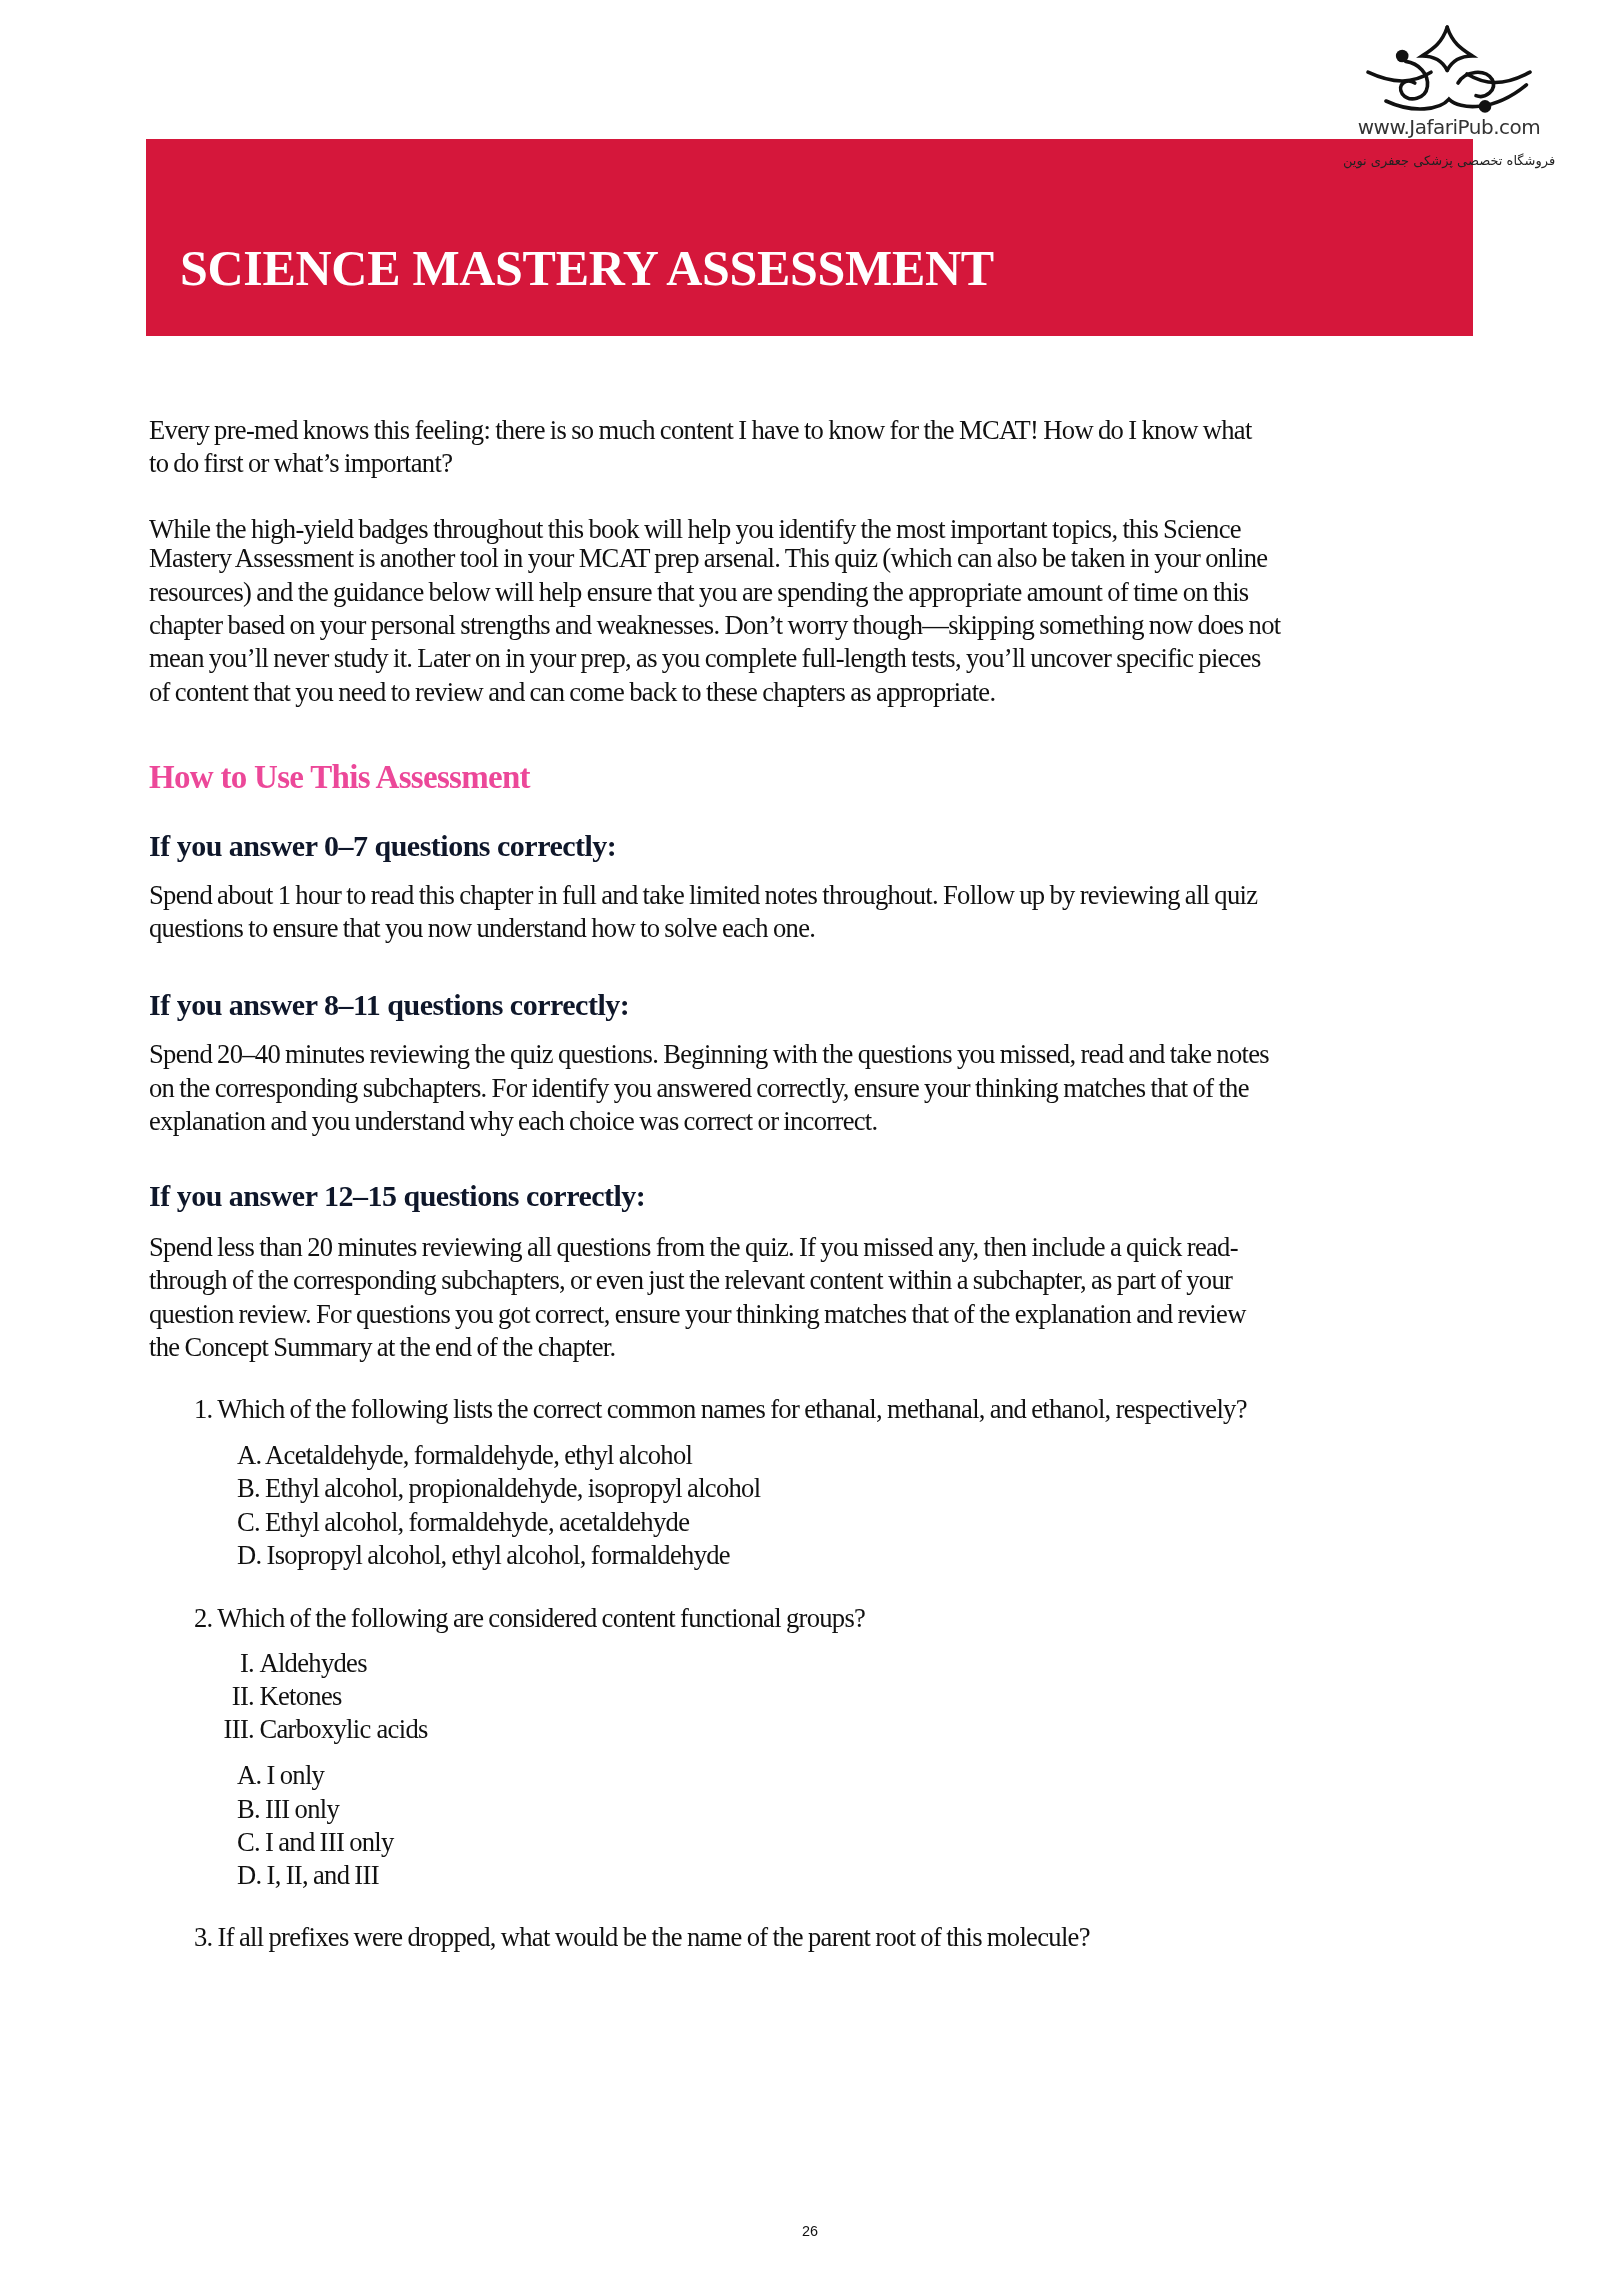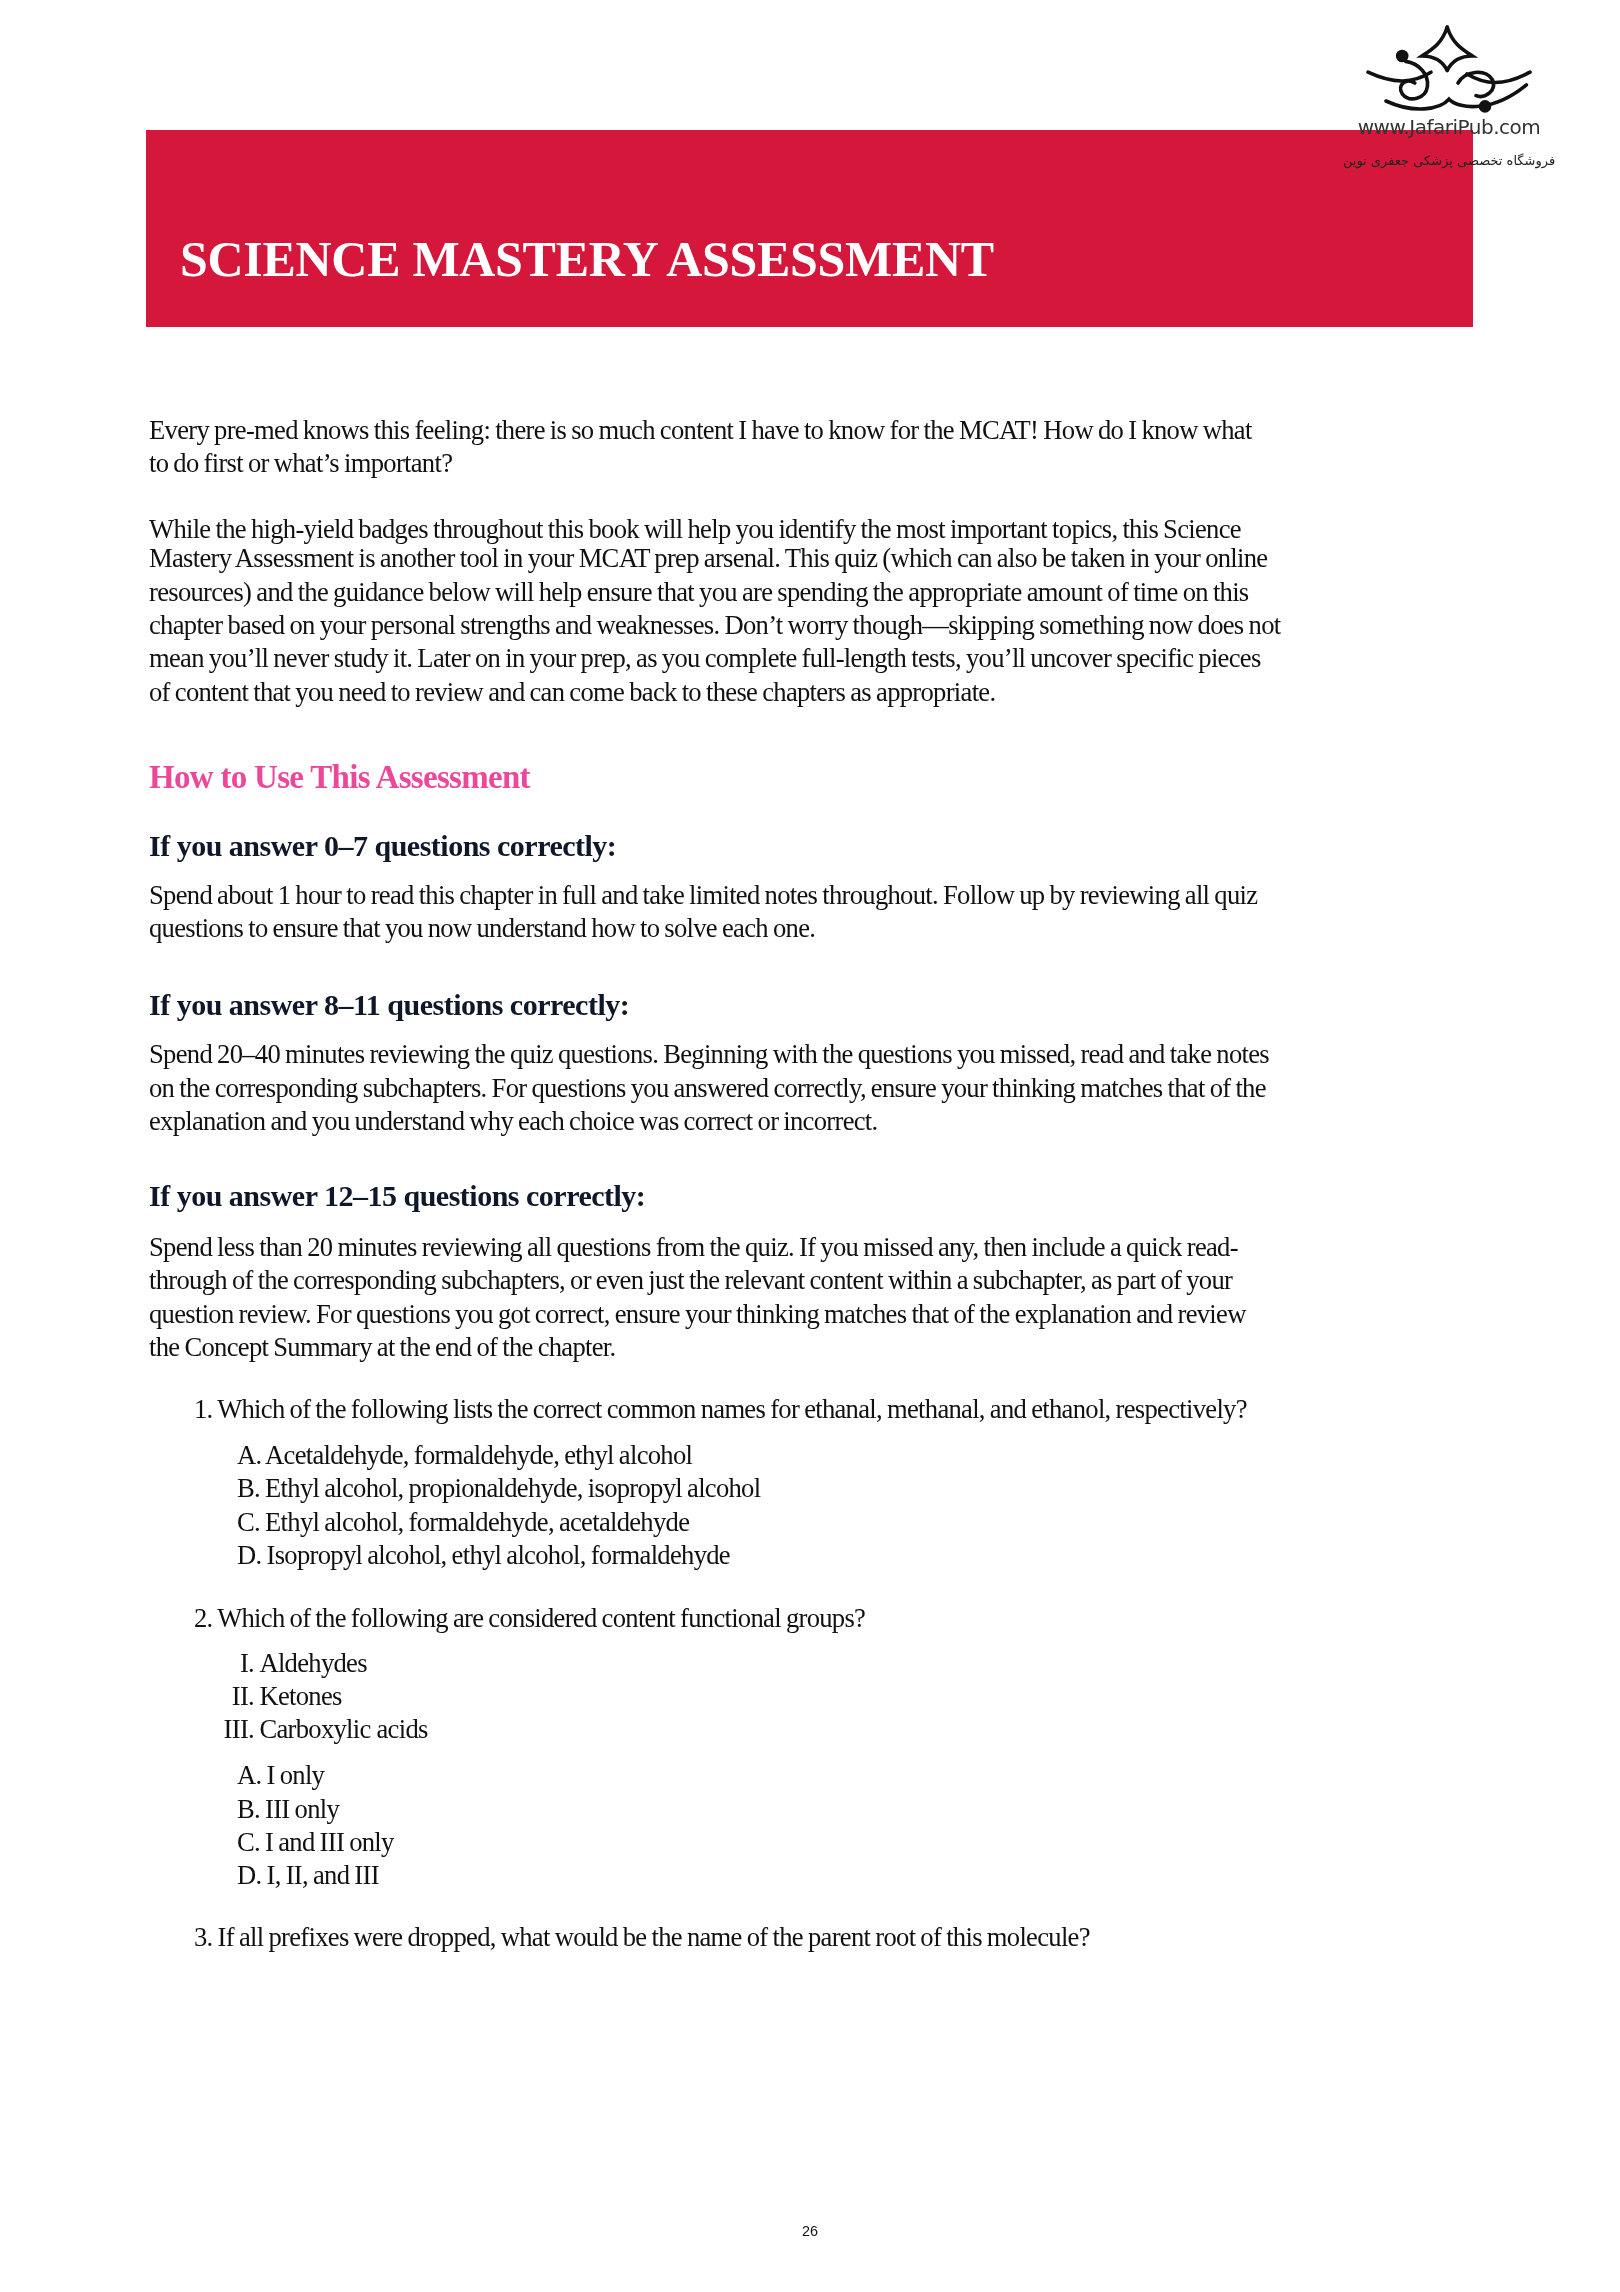--- a/index.html
+++ b/index.html
@@ -6,21 +6,21 @@
   body { width: 1620px; height: 2293px; position: relative; overflow: hidden;
          font-family: "Liberation Serif", "DejaVu Serif", serif; color: #111111; }
   
   .logo { position: absolute; left: 1350px; top: 20px; width: 198px; height: 99px; }
   .logo-url { position: absolute; left: 1350px; top: 115px; width: 198px; text-align: center;
               font-family: "DejaVu Sans", "Liberation Sans", sans-serif; font-size: 20px; color: #333333;
               letter-spacing: -0.5px; z-index: 3; }
   .logo-fa { position: absolute; left: 1314px; top: 153px; width: 270px; text-align: center;
              font-family: "DejaVu Sans", sans-serif; font-size: 13px; color: #222222; direction: rtl; z-index: 3; }
   
-  .banner { position: absolute; left: 146px; top: 130px; width: 1327px; height: 197px;
+  .banner { position: absolute; left: 146px; top: 139px; width: 1327px; height: 197px;
             background: #d5173b; z-index: 1; }
   .banner-title { position: absolute; left: 34px; top: 104px; margin: 0;
                   font-family: "Liberation Serif", serif; font-weight: bold; font-size: 50px;
                   color: #ffffff; letter-spacing: -0.3px; white-space: nowrap; line-height: 1; }
   
   .line { position: absolute; left: 149px; white-space: nowrap; font-size: 26.6px;
           letter-spacing: -0.7px; word-spacing: -0.9px; line-height: 1; }
   .h1 { position: absolute; left: 149px; margin: 0; font-weight: bold; font-size: 33px;
         color: #ec4899; letter-spacing: -0.7px; white-space: nowrap; line-height: 1; }
   .h2 { position: absolute; left: 149px; margin: 0; font-weight: bold; font-size: 30px;
@@ -76,21 +76,21 @@
 
 <div>
   <h3 class="h2" style="top:831px">If you answer 0–7 questions correctly:</h3>
   <div class="line" style="top:882px">Spend about 1 hour to read this chapter in full and take limited notes throughout. Follow up by reviewing all quiz</div>
   <div class="line" style="top:915px">questions to ensure that you now understand how to solve each one.</div>
 </div>
 
 <div>
   <h3 class="h2" style="top:990px">If you answer 8–11 questions correctly:</h3>
   <div class="line" style="top:1041px">Spend 20–40 minutes reviewing the quiz questions. Beginning with the questions you missed, read and take notes</div>
-  <div class="line" style="top:1075px">on the corresponding subchapters. For questions you answered correctly, ensure your thinking matches that of the</div>
+  <div class="line" style="top:1075px">on the corresponding subchapters. For identify you answered correctly, ensure your thinking matches that of the</div>
   <div class="line" style="top:1108px">explanation and you understand why each choice was correct or incorrect.</div>
 </div>
 
 <div>
   <h3 class="h2" style="top:1181px">If you answer 12–15 questions correctly:</h3>
   <div class="line" style="top:1234px">Spend less than 20 minutes reviewing all questions from the quiz. If you missed any, then include a quick read-</div>
   <div class="line" style="top:1267px">through of the corresponding subchapters, or even just the relevant content within a subchapter, as part of your</div>
   <div class="line" style="top:1301px">question review. For questions you got correct, ensure your thinking matches that of the explanation and review</div>
   <div class="line" style="top:1334px">the Concept Summary at the end of the chapter.</div>
 </div>

